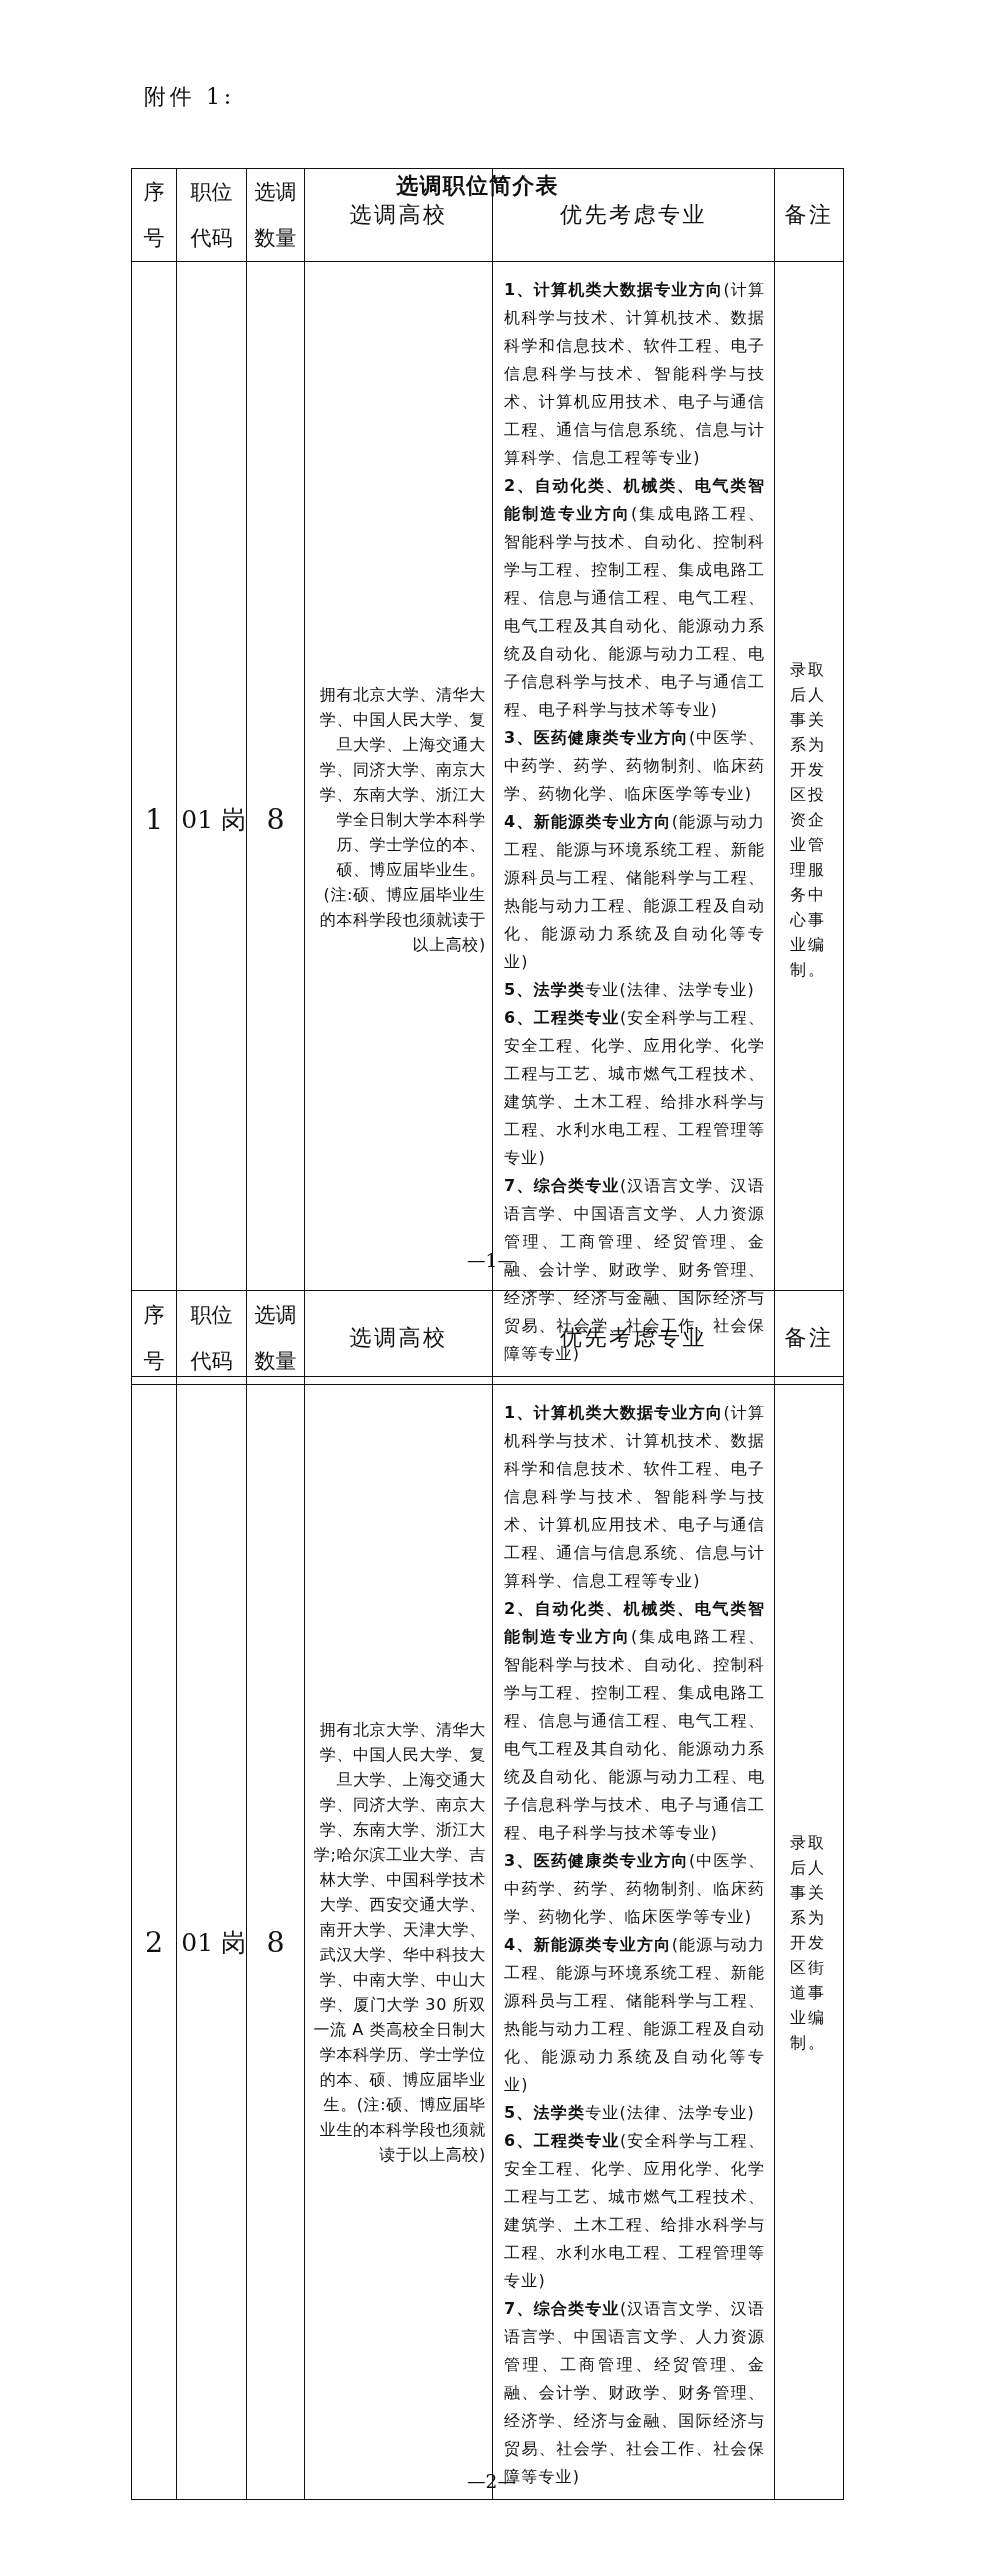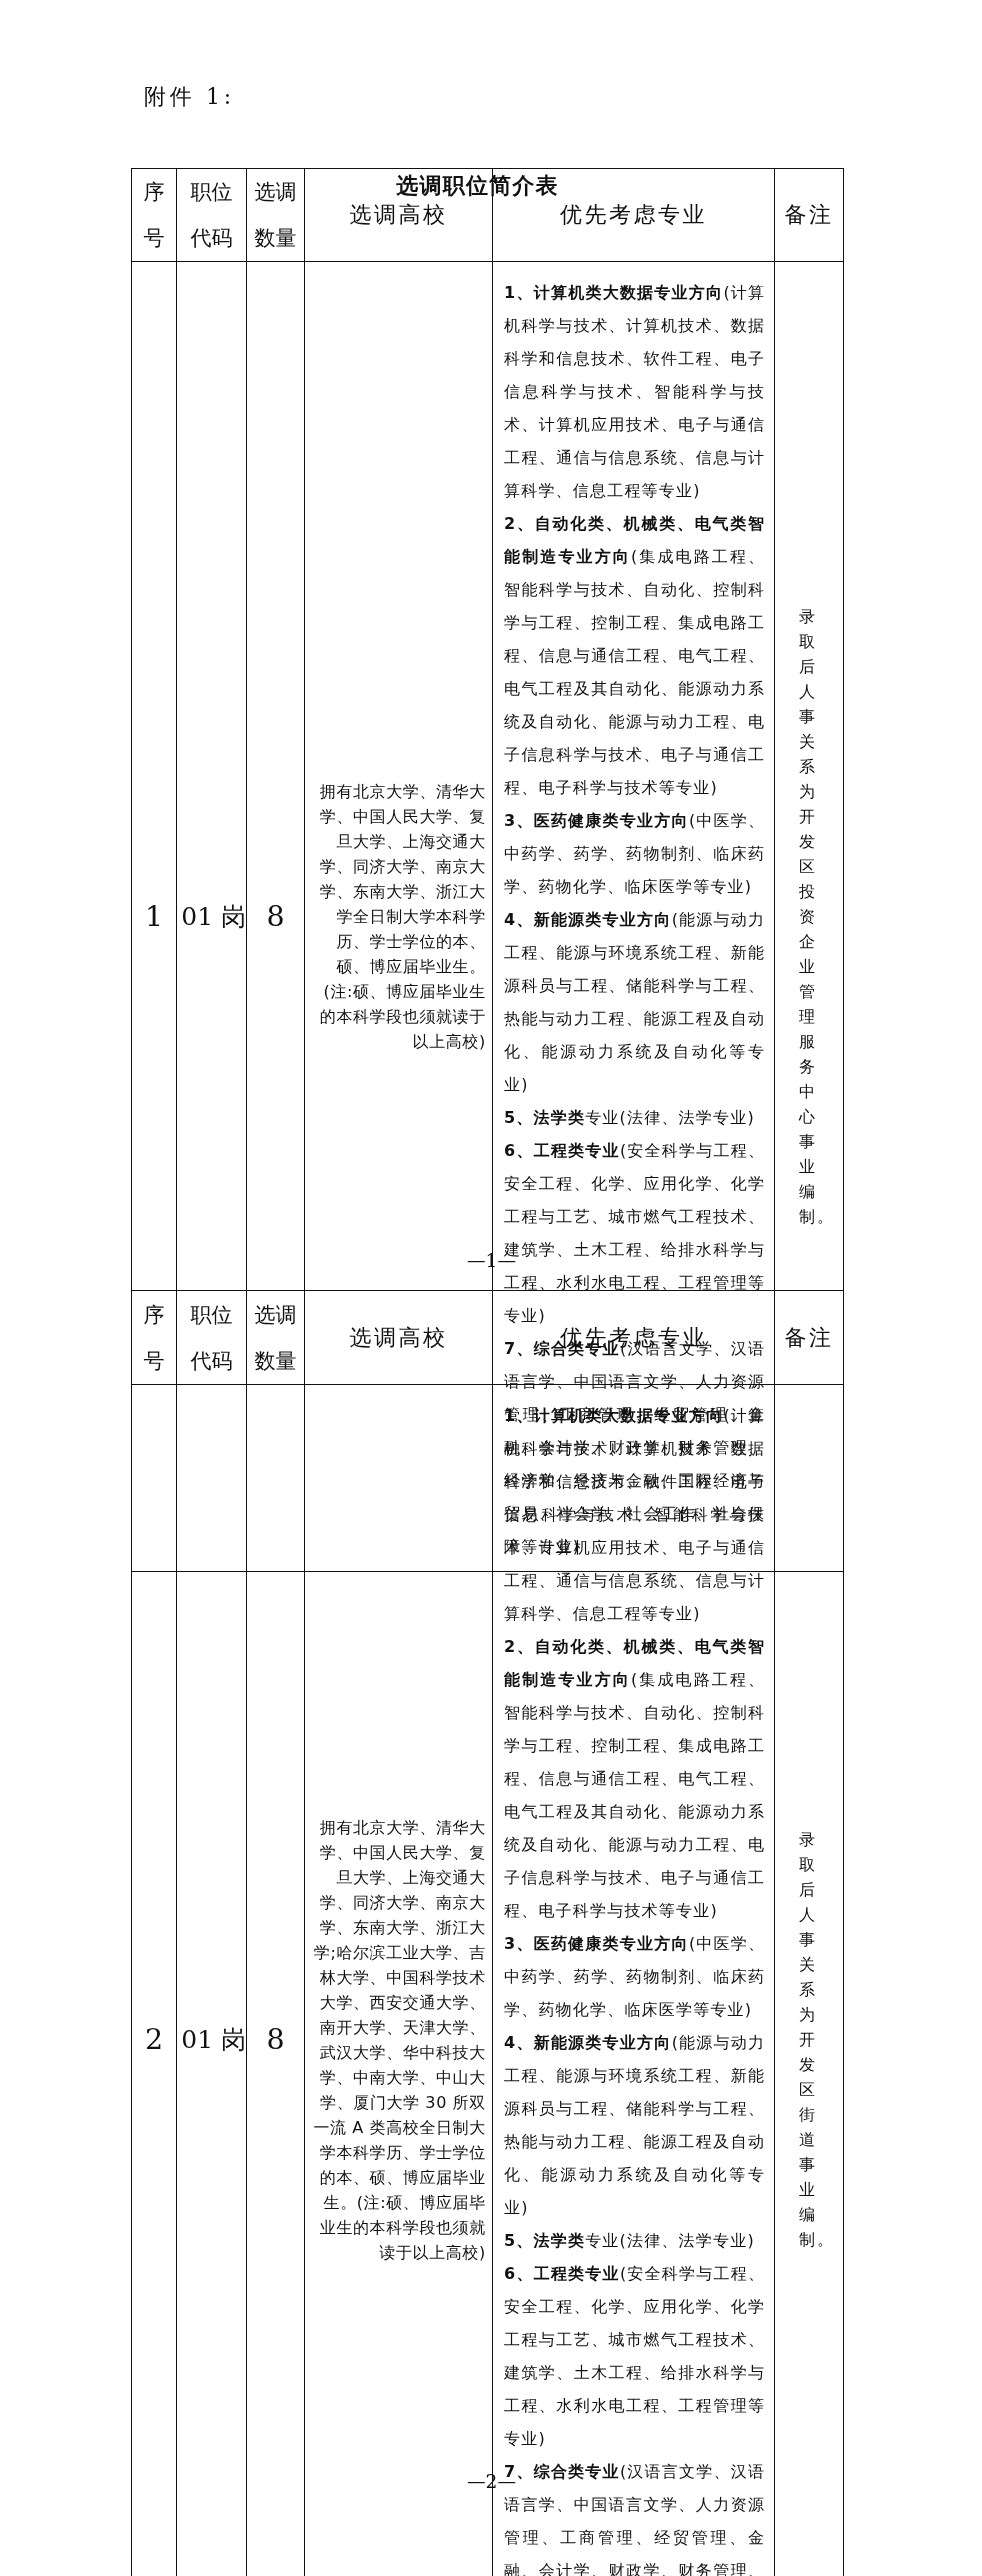--- a/index.html
+++ b/index.html
@@ -10,26 +10,26 @@
              font-family: "DejaVu Sans", sans-serif; font-weight: bold; font-size: 22px; letter-spacing: 1.2px; margin-top: 44px; }
     table.post { position: absolute; left: 131px; width: 713px; border-collapse: collapse; table-layout: fixed; }
     table.post td, table.post th { border: 1.2px solid #111; padding: 0; vertical-align: middle; }
     table.post th { font-weight: normal; font-family: "DejaVu Sans", sans-serif; text-align: center; }
     .h-small { font-size: 21px; line-height: 46px; }
     .h-big { font-size: 22px; letter-spacing: 2.5px; margin-top: 48px; }
     .c-num { font-size: 28.5px; text-align: center; }
     .c-code { font-size: 25px; text-align: right; }
     .school { font-family: "DejaVu Sans", sans-serif; font-size: 16px; line-height: 25px;
               text-align: right; padding: 0 6.2px !important; letter-spacing: 0.6px; }
-    .majors { font-family: "DejaVu Sans", sans-serif; font-size: 16px; line-height: 33px;
+    .majors { font-family: "DejaVu Sans", sans-serif; font-size: 16px; line-height: 28px;
               padding: 13.6px 8.7px 8.7px 11px !important; vertical-align: top !important; letter-spacing: 1.2px; text-align: justify; }
     .majors .item { display: block; }
     .majors b { font-weight: bold; }
     .notes { font-family: "DejaVu Sans", sans-serif; font-size: 16px; line-height: 25px;
-             padding: 0 24px !important; letter-spacing: 1.9px; text-align: left; }
+             padding: 0 15px !important; letter-spacing: 1.9px; text-align: left; }
     .pagenum { position: absolute; left: 0; width: 983px; text-align: center; font-size: 18.6px; }
   </style>
 </head>
 <body>
 
 <div class="attachment">附件 1:</div>
 <div class="title">选调职位简介表</div>
 
 <table class="post" style="top:168px;">
   <colgroup>

